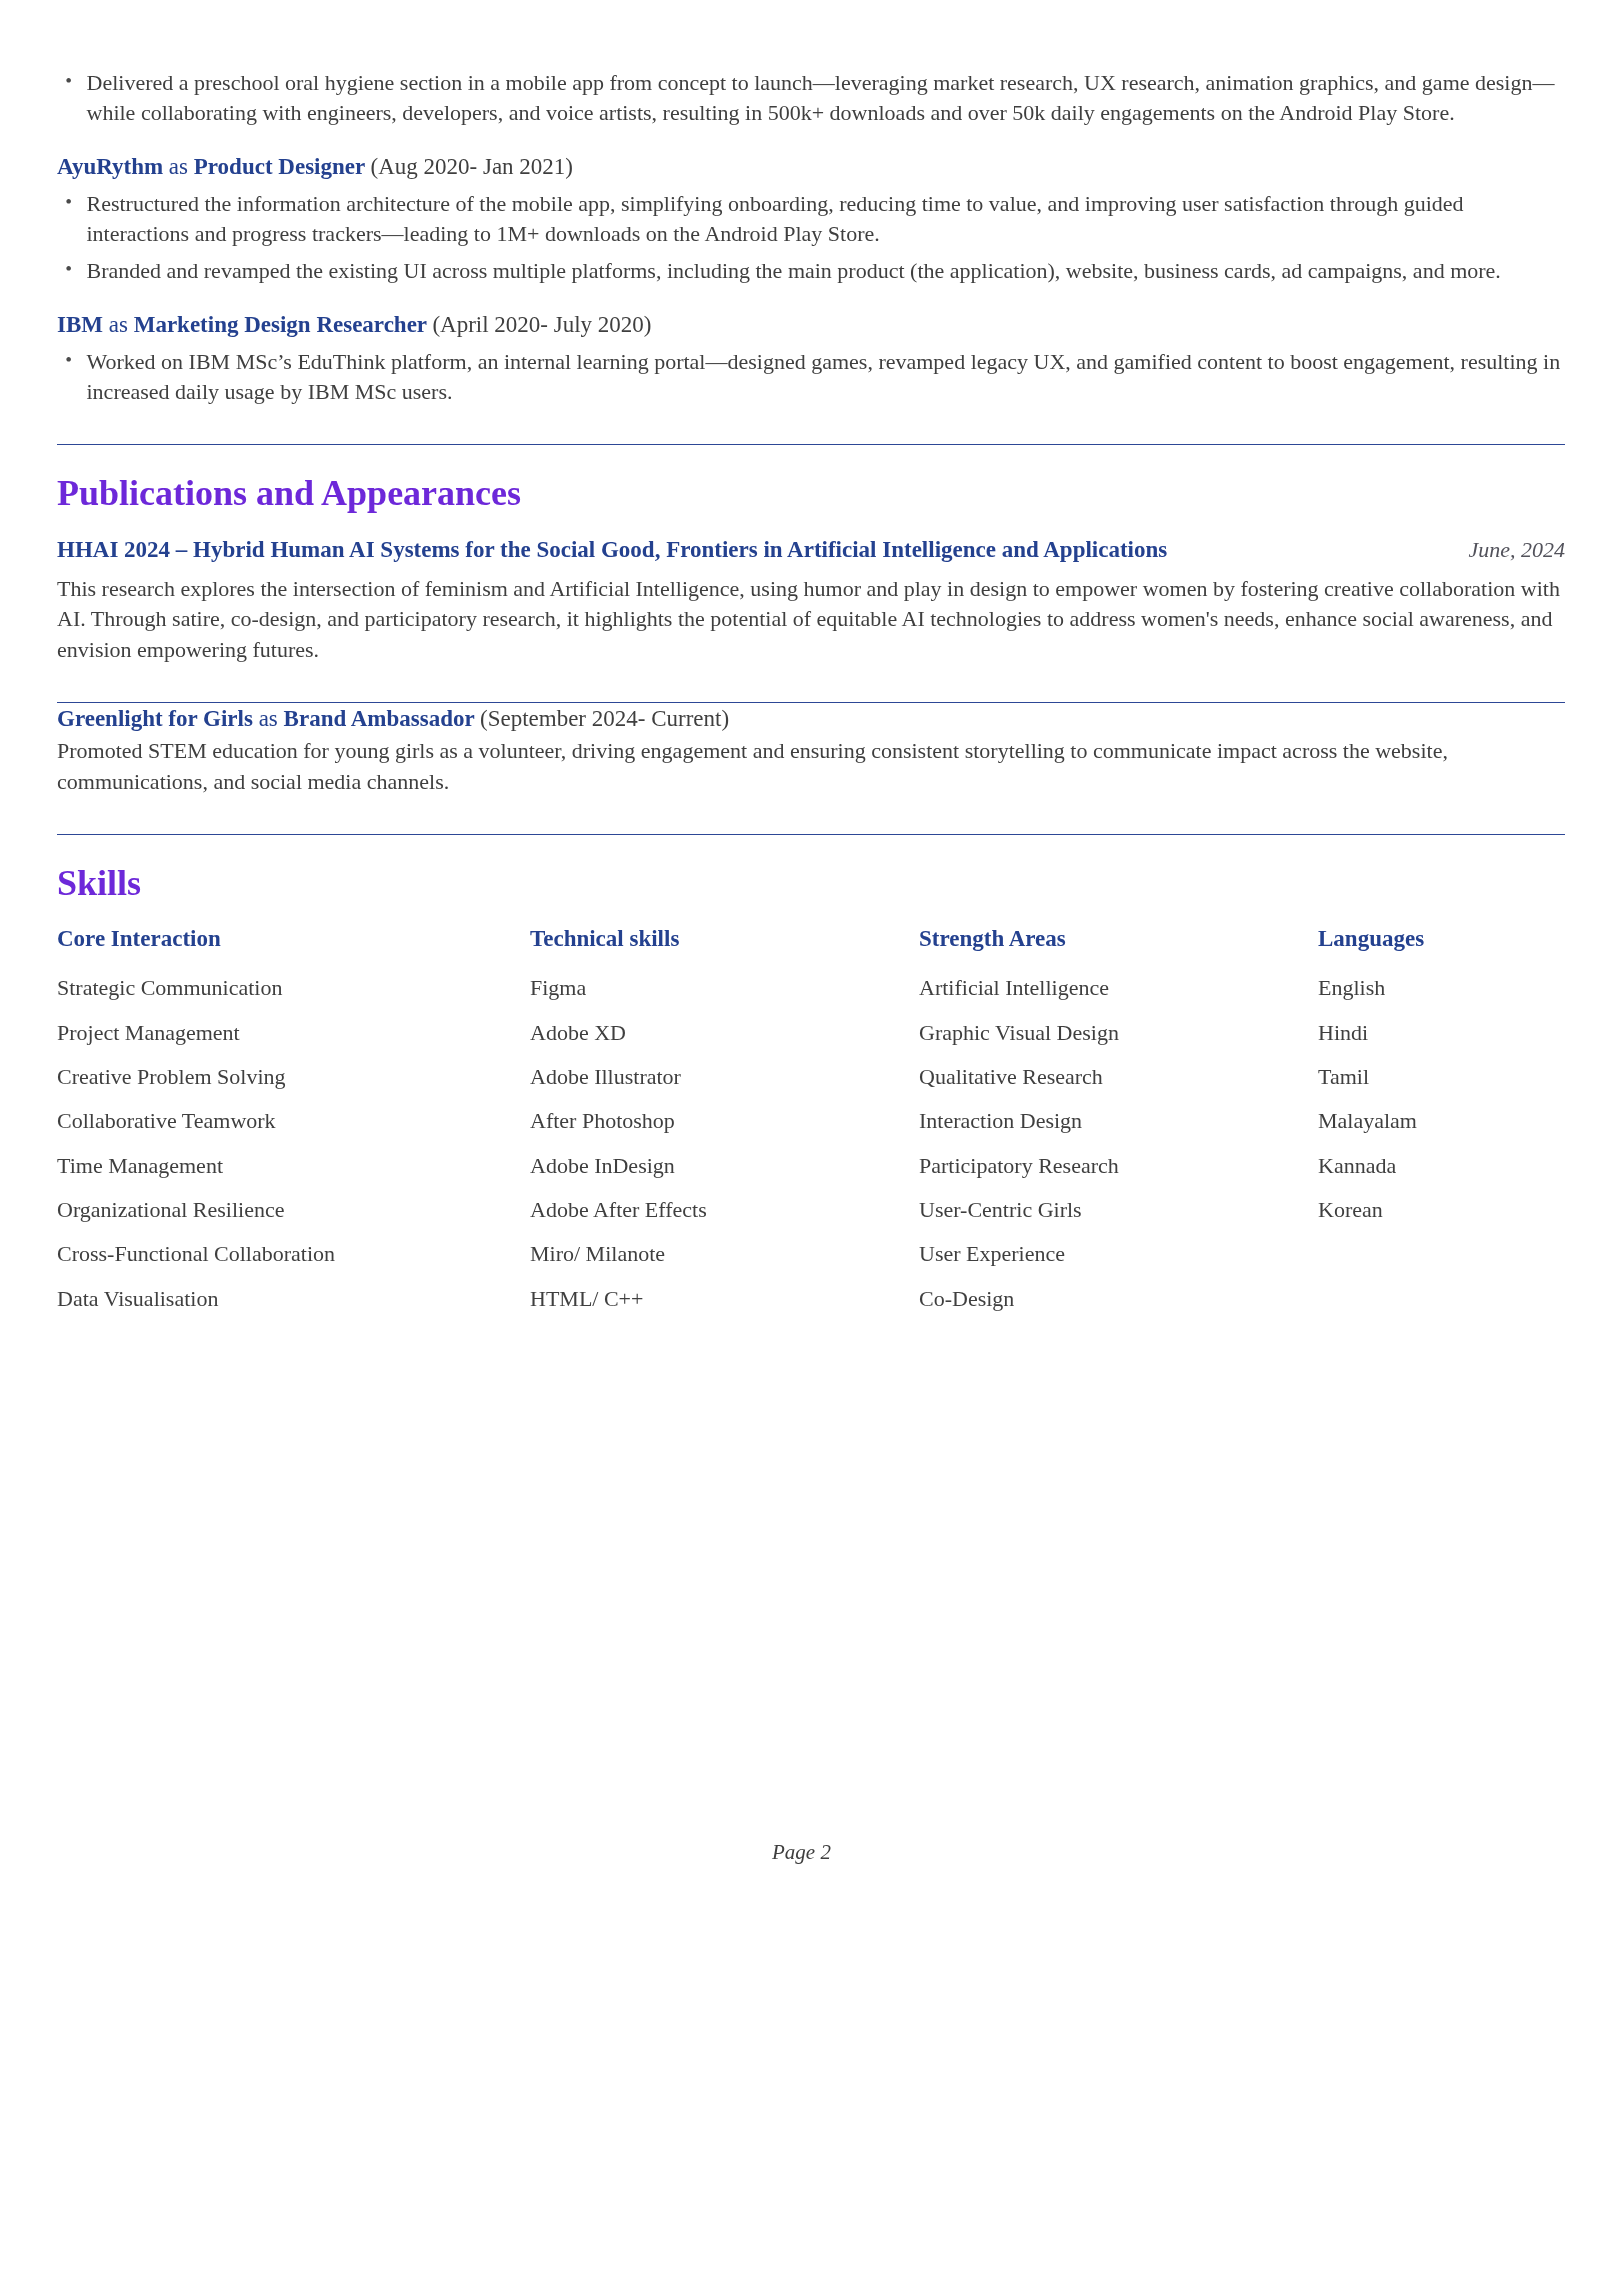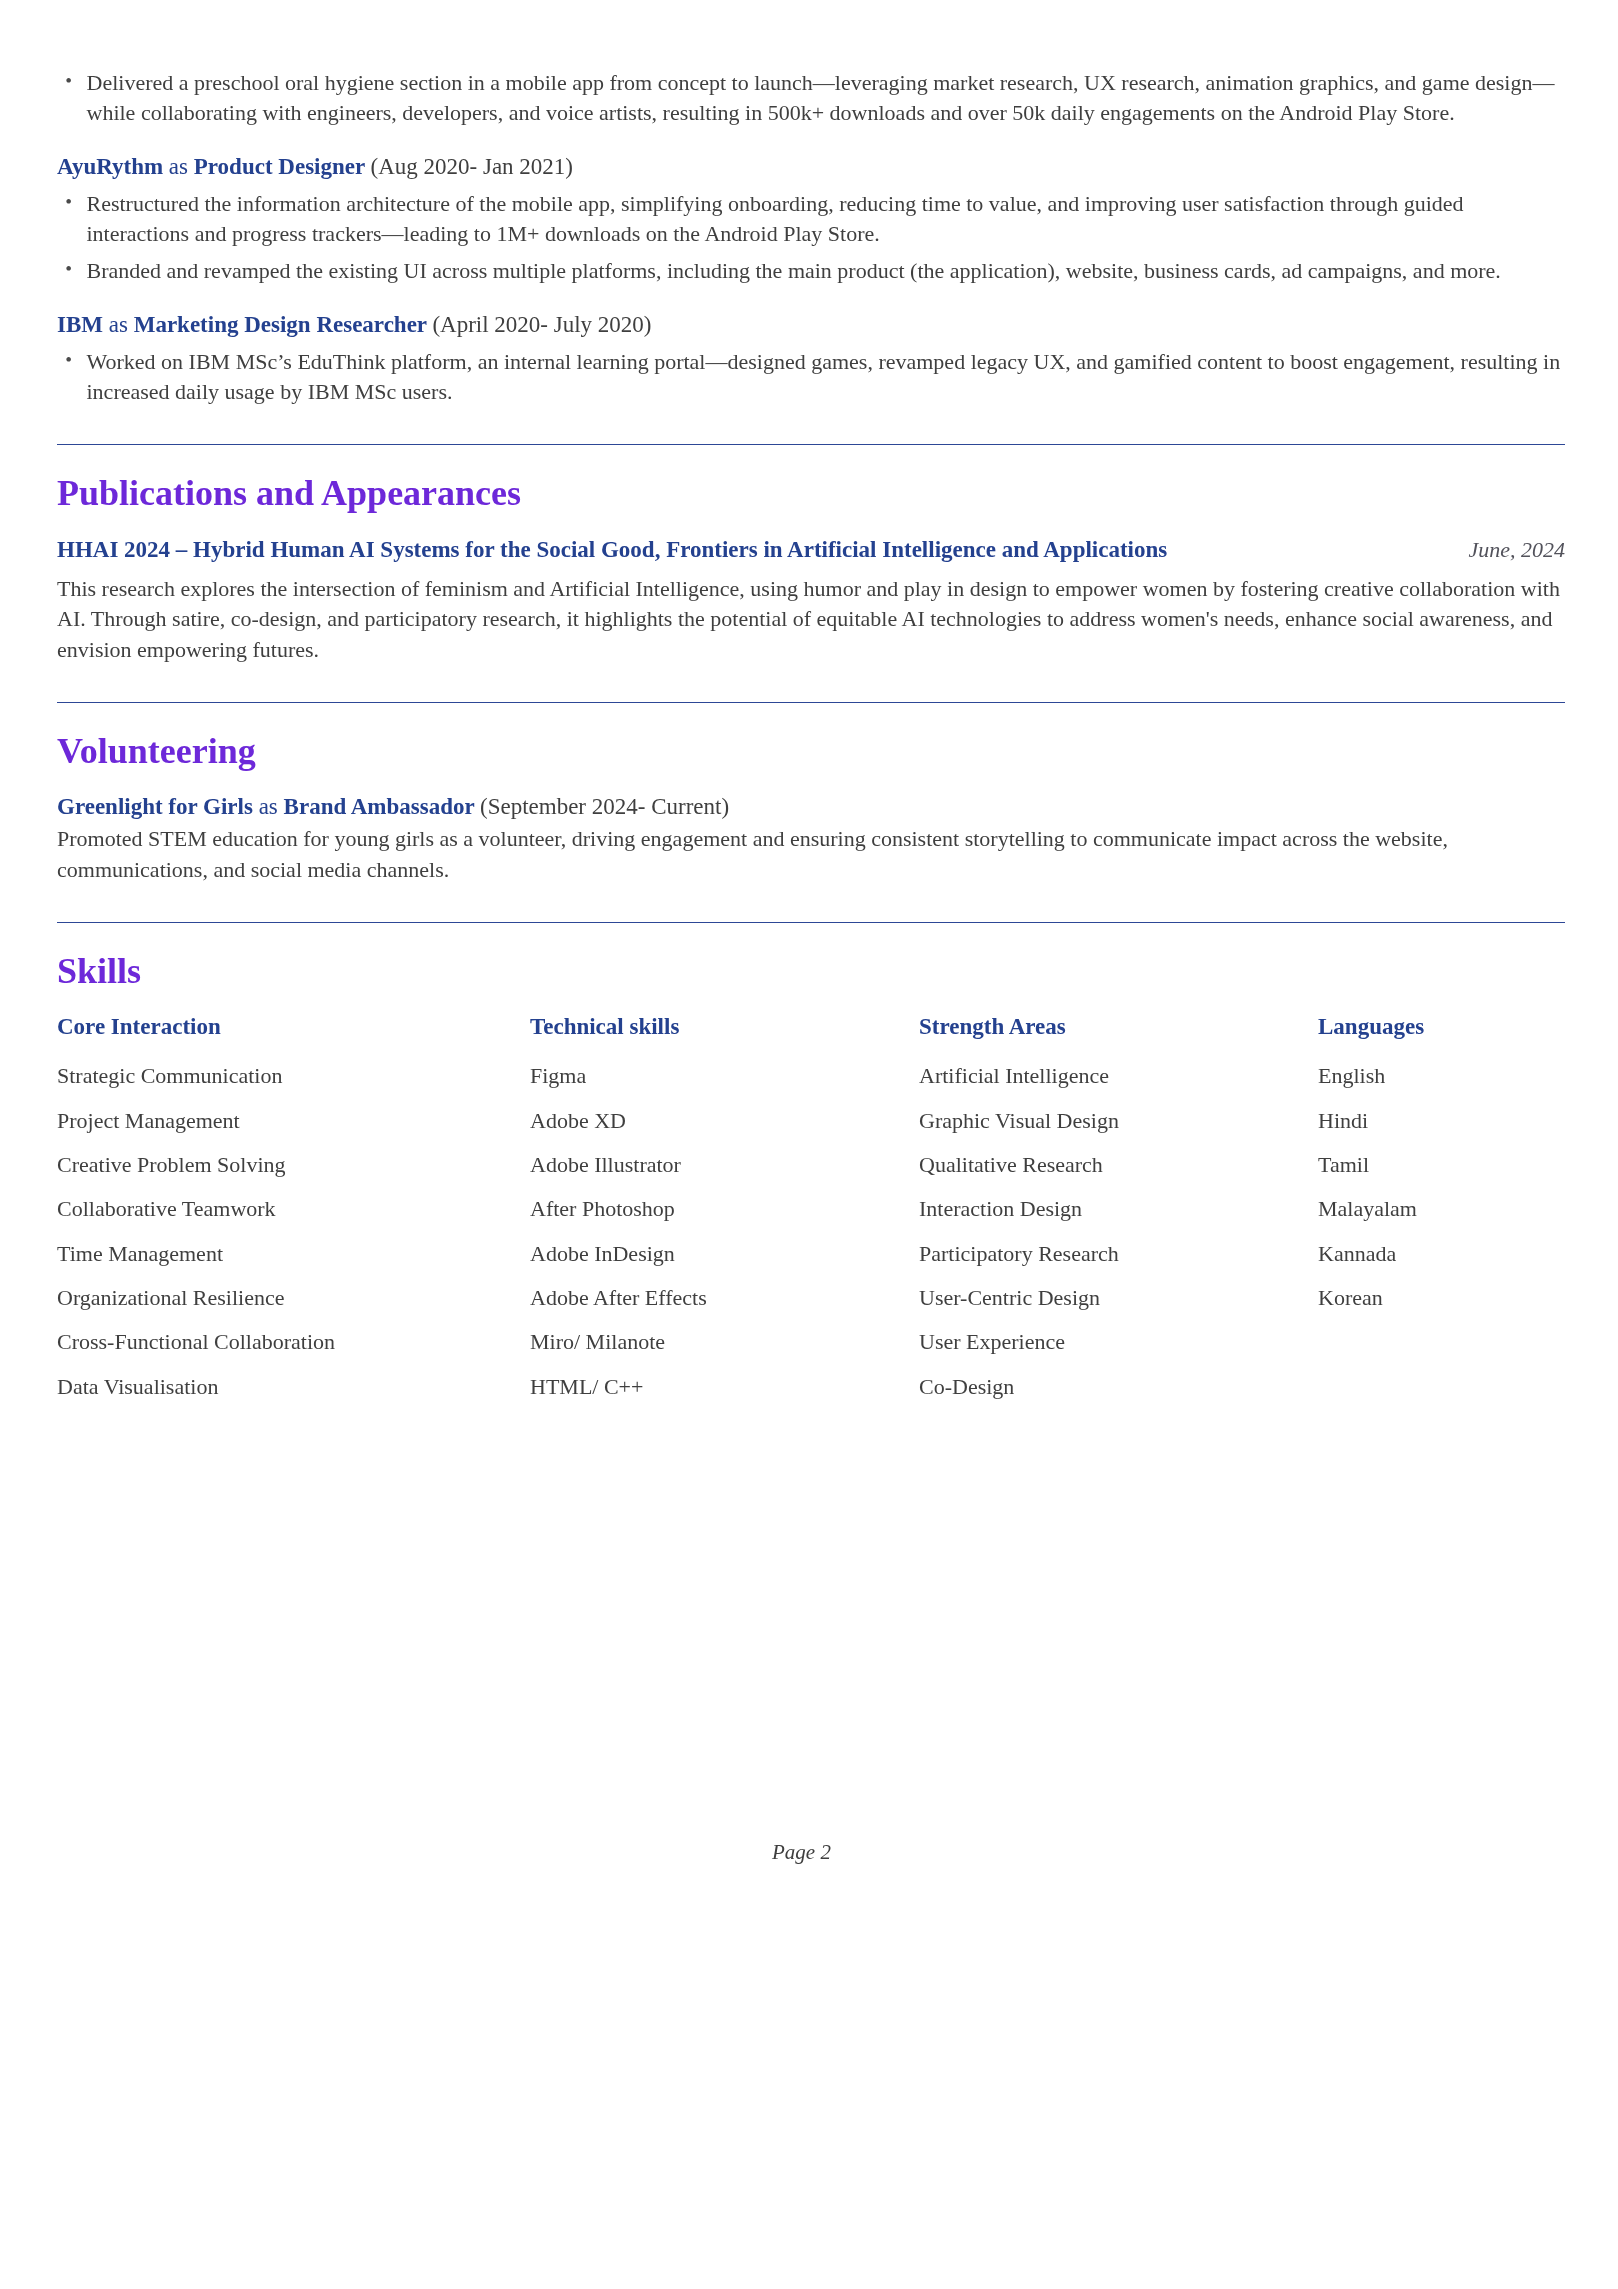--- a/index.html
+++ b/index.html
@@ -145,21 +145,20 @@
     <div class="pub-head">
       <div class="pub-title">HHAI 2024 – Hybrid Human AI Systems for the Social Good,  Frontiers in Artificial Intelligence and Applications</div>
       <div class="pub-date">June, 2024</div>
     </div>
     <p class="para">This research explores the intersection of feminism and Artificial Intelligence, using humor and play in design to empower women by fostering creative collaboration with AI. Through satire, co-design, and participatory research, it highlights the potential of equitable AI technologies to address women's needs, enhance social awareness, and envision empowering futures.</p>
   </section>
 
   <hr class="rule">
 
   <section>
-    <h2 class="section-title">Volunteering</h2>
     <h3 class="job-heading" style="margin-top:0; margin-bottom:1.8px;">
       <span class="co">Greenlight for Girls</span>
       <span class="as-word">as</span>
       <span class="role">Brand Ambassador</span>
       <span class="job-dates">(September 2024- Current)</span>
     </h3>
     <p class="vol-desc">Promoted STEM education for young girls as a volunteer, driving engagement and ensuring consistent storytelling to communicate impact across the website, communications, and social media channels.</p>
   </section>
 
   <hr class="rule">
@@ -192,21 +191,21 @@
         <p class="skill-item">HTML/ C++</p>
       </div>
 
       <div>
         <h4 class="skill-col-header">Strength Areas</h4>
         <p class="skill-item">Artificial Intelligence</p>
         <p class="skill-item">Graphic Visual Design</p>
         <p class="skill-item">Qualitative Research</p>
         <p class="skill-item">Interaction Design</p>
         <p class="skill-item">Participatory Research</p>
-        <p class="skill-item">User-Centric Design</p>
+        <p class="skill-item">User-Centric Girls</p>
         <p class="skill-item">User Experience</p>
         <p class="skill-item">Co-Design</p>
       </div>
 
       <div>
         <h4 class="skill-col-header">Languages</h4>
         <p class="skill-item">English</p>
         <p class="skill-item">Hindi</p>
         <p class="skill-item">Tamil</p>
         <p class="skill-item">Malayalam</p>

